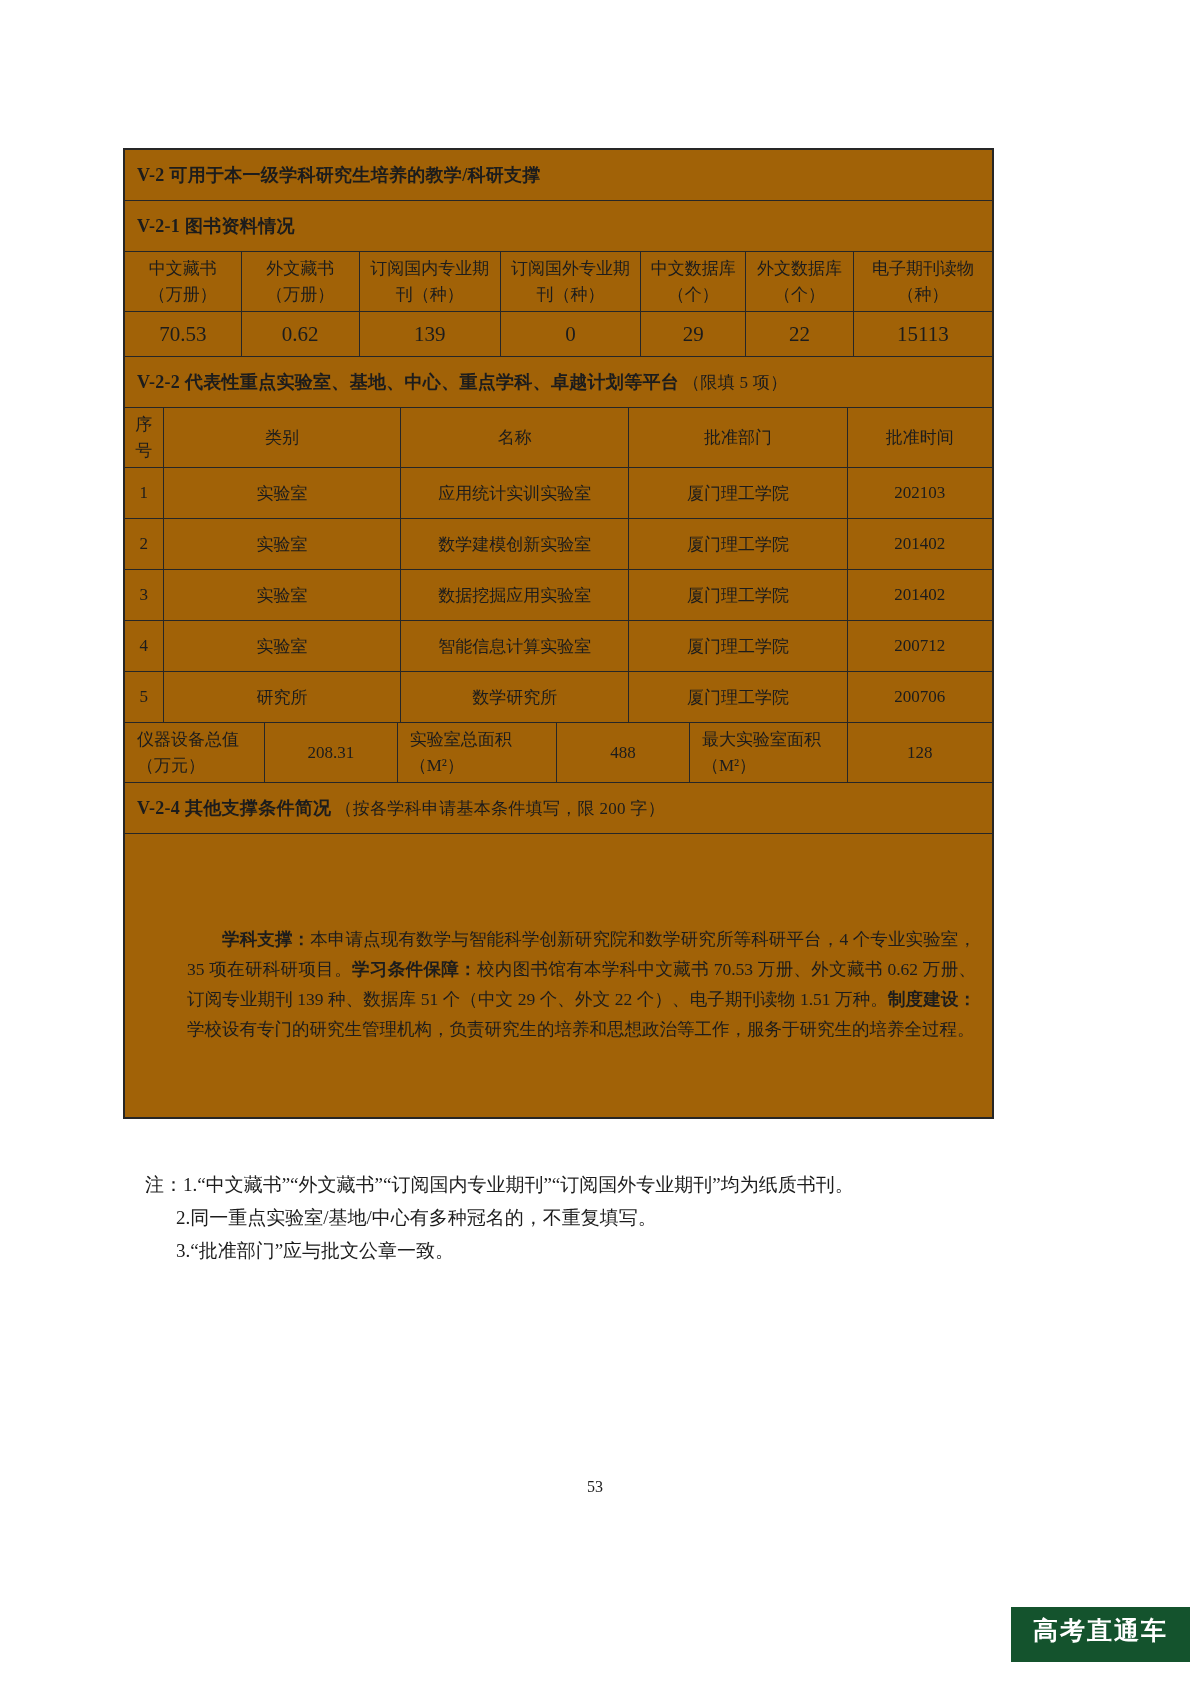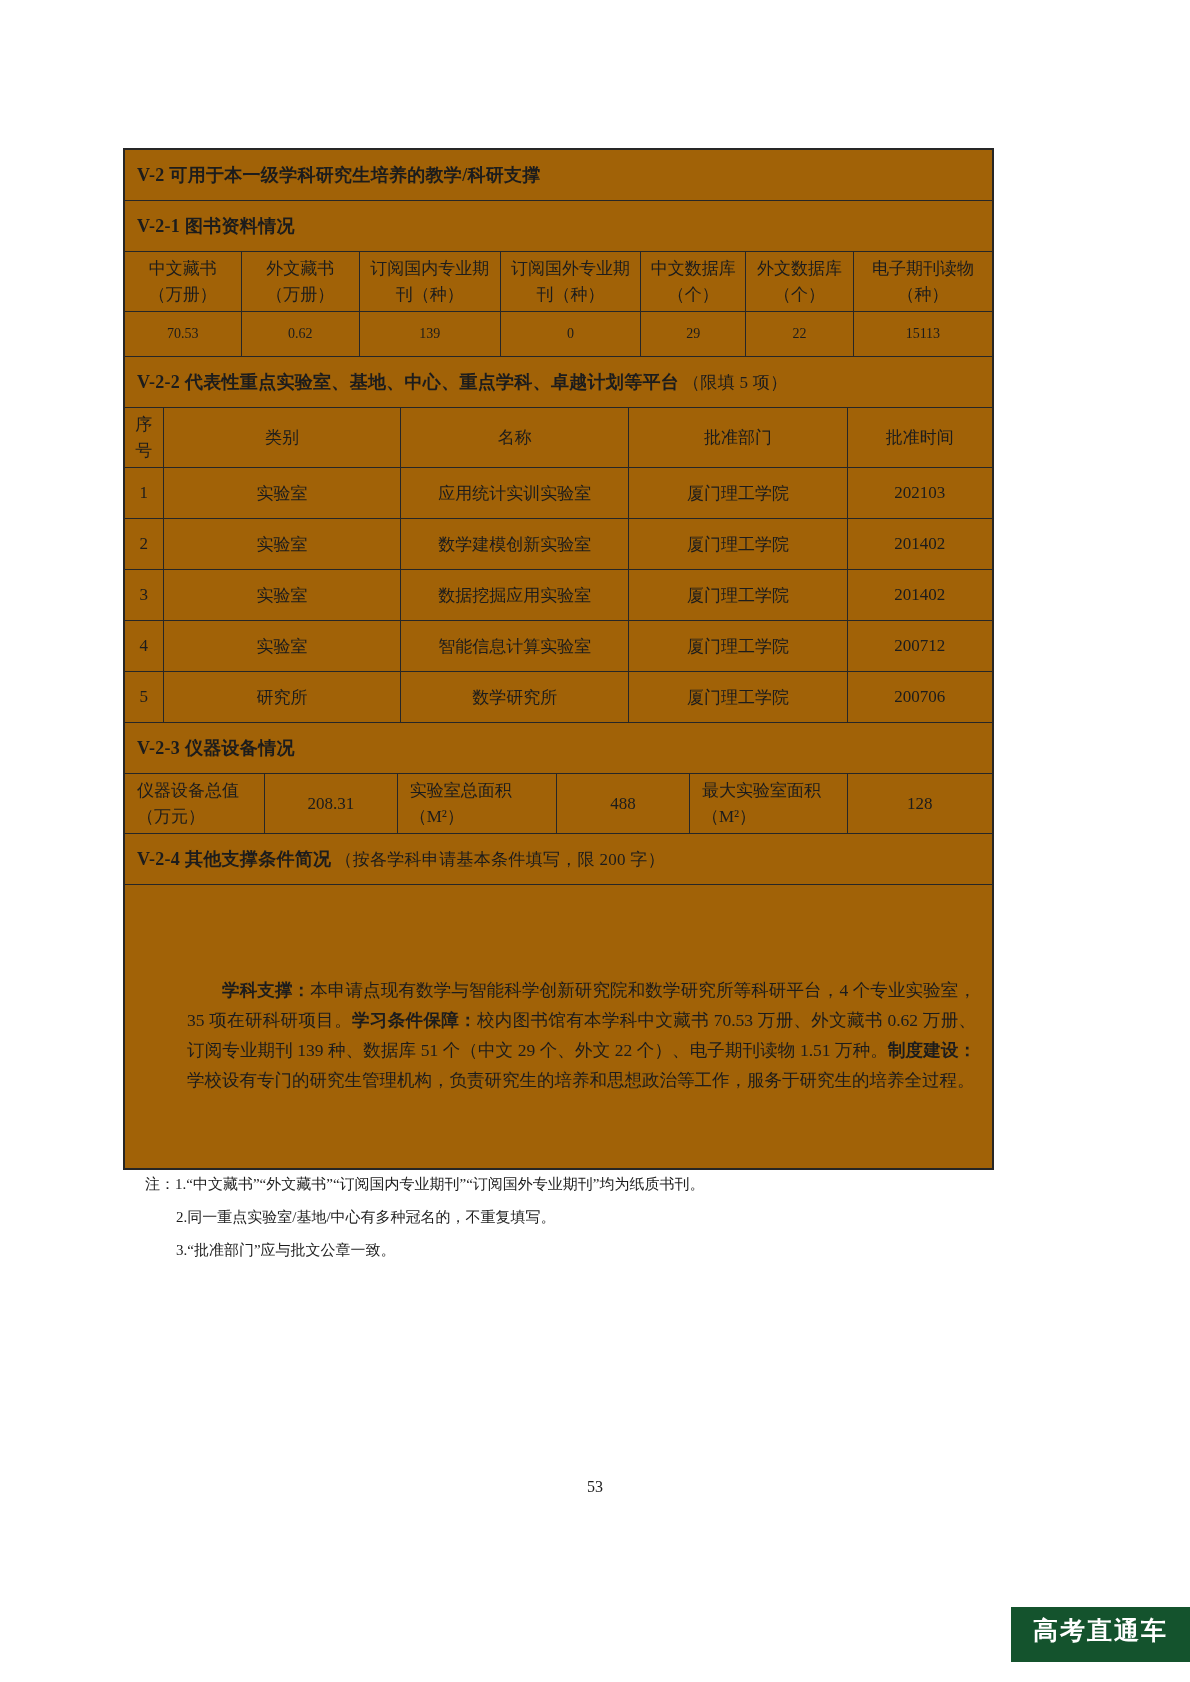--- a/index.html
+++ b/index.html
@@ -41,21 +41,21 @@
     border: 1px solid #262626;
     text-align: center;
     vertical-align: middle;
     font-size: 17px;
     padding: 4px 6px;
     word-break: break-all;
   }
   .multiline { white-space: pre-line; line-height: 1.5; }
 
   .books-head td { height: 48px; }
-  .books-vals td { height: 36px; font-size: 14px; }
+  .books-vals td { height: 36px; font-size: 21px; }
 
   .plat-head td { height: 46px; }
   .plat-body td { height: 42px; }
 
   .equip td { height: 47px; }
   .equip td.lbl { text-align: left; padding-left: 12px; }
 
   .content-cell {
     height: 283px;
     box-sizing: border-box;
@@ -66,21 +66,21 @@
     font-size: 17.5px;
     line-height: 30px;
     text-align: justify;
     text-indent: 2em;
   }
   .support-par b { font-weight: bold; }
 
   .notes {
     position: absolute;
     left: 145px; top: 1168px;
-    font-size: 15px;
+    font-size: 19px;
     line-height: 33px;
   }
   .note-indent { padding-left: 31px; }
 
   .page-number {
     position: absolute;
     top: 1478px; left: 0;
     width: 1190px;
     text-align: center;
     font-size: 16px;
@@ -204,21 +204,20 @@
         <td>5</td>
         <td>研究所</td>
         <td>数学研究所</td>
         <td>厦门理工学院</td>
         <td>200706</td>
       </tr>
     </tbody>
       </table>
   </div>
 
-  <div class="sec title-row">V-2-3 仪器设备情况</div>
 
   <div class="sec">
     <table class="equip">
       <colgroup>
         <col style="width:16.1%">
           <col style="width:15.3%">
           <col style="width:18.4%">
         <col style="width:15.3%">
           <col style="width:18.2%">
           <col style="width:16.7%">

